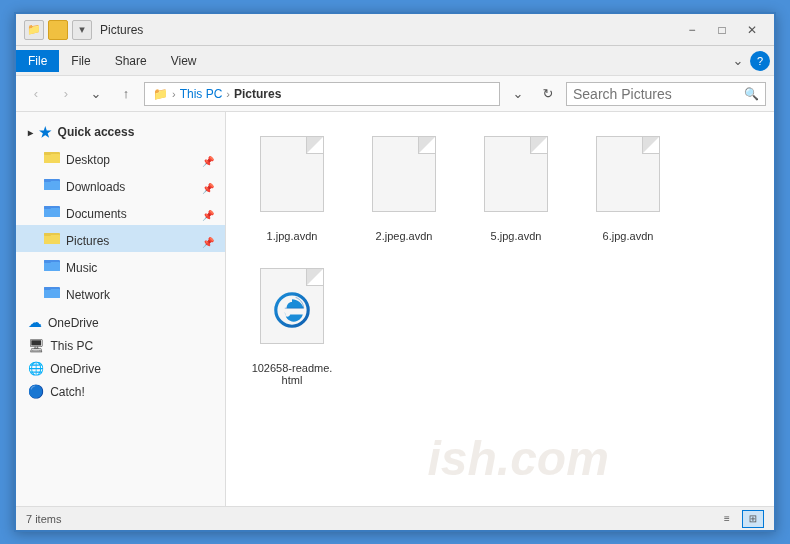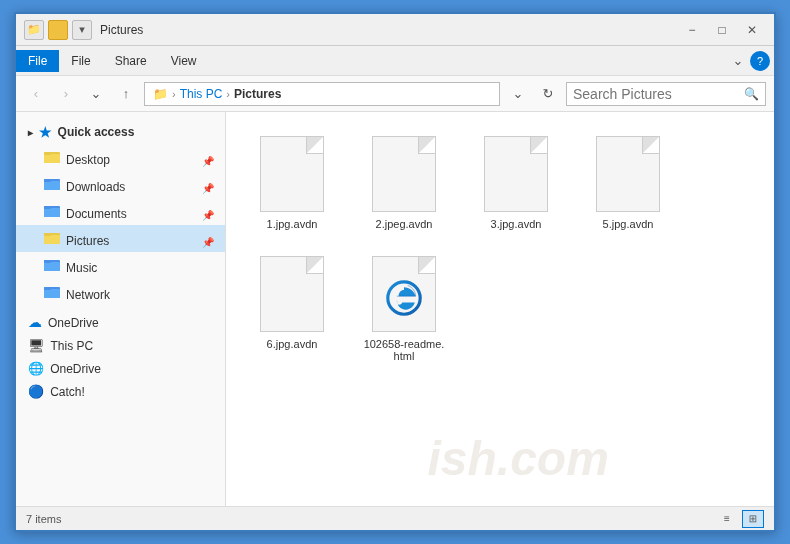--- a/index.html
+++ b/index.html
@@ -206,21 +206,21 @@
     .file-grid {
       display: flex;
       flex-wrap: wrap;
       gap: 12px;
     }
     .file-item {
       width: 100px;
       display: flex;
       flex-direction: column;
       align-items: center;
-      gap: 4px;
+      gap: 16px;
       cursor: pointer;
       padding: 6px 4px;
       border-radius: 2px;
     }
     .file-icon-wrapper {
       width: 72px;
       height: 80px;
       position: relative;
       display: flex;
       align-items: center;
@@ -464,26 +464,20 @@
           <div class="file-name">1.jpg.avdn</div>
         </div>
 
         <div class="file-item">
           <div class="file-icon-wrapper">
             <div class="file-page"></div>
           </div>
           <div class="file-name">2.jpeg.avdn</div>
         </div>
 
-        <div class="file-item">
-          <div class="file-icon-wrapper">
-            <div class="file-page"></div>
-          </div>
-          <div class="file-name">3.jpg.avdn</div>
-        </div>
 
 
         <div class="file-item">
           <div class="file-icon-wrapper">
             <div class="file-page"></div>
           </div>
           <div class="file-name">5.jpg.avdn</div>
         </div>
 
         <div class="file-item">

